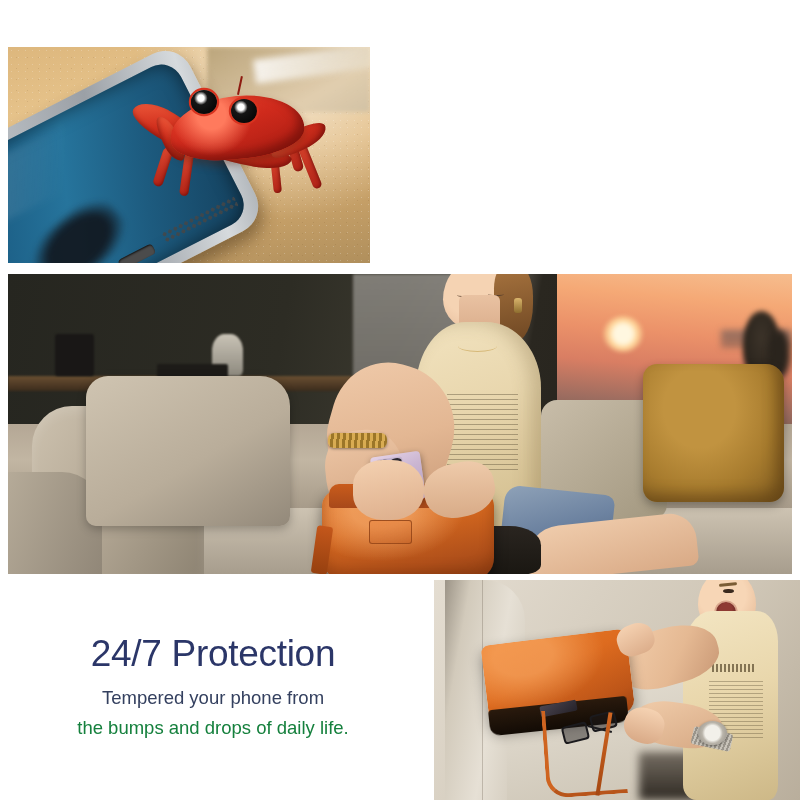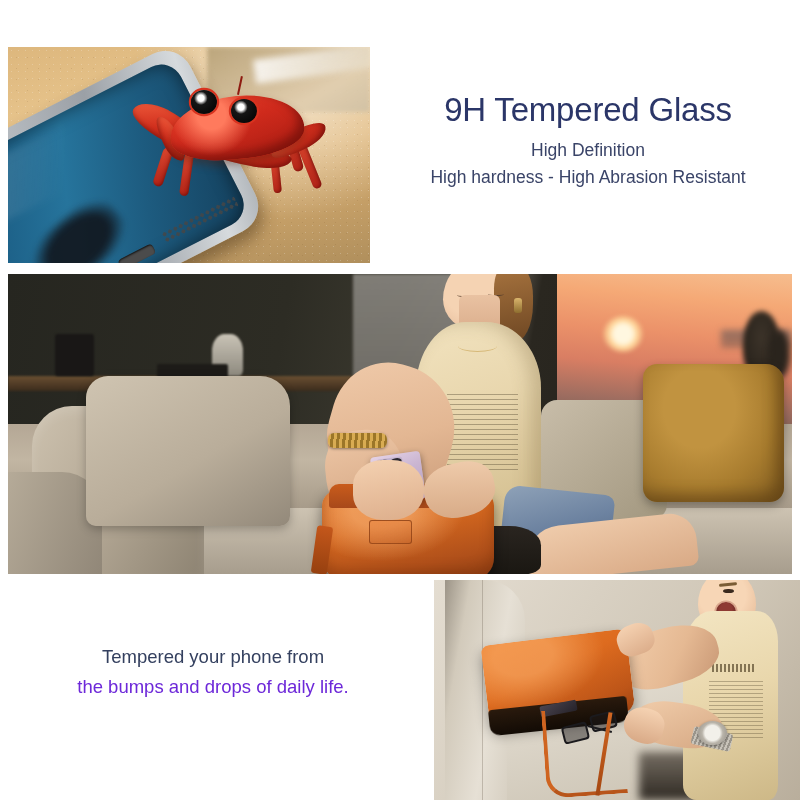--- a/index.html
+++ b/index.html
@@ -535,21 +535,21 @@
     text-align:center;
   }
   #headline-protect {
     font-size:37px; line-height:1.1; font-weight:400;
     color:#2b3668; letter-spacing:-.3px;
   }
   #sub-protect-1 {
     margin-top:12px; font-size:18.5px; color:#34405f; font-weight:400;
   }
   #sub-protect-2 {
-    margin-top:8px; font-size:18.5px; color:#6d28d9; font-weight:400;
+    margin-top:8px; font-size:18.5px; color:#15803d; font-weight:400;
   }
 </style>
 </head>
 <body>
 
 <div class="page">
 
   <div id="panel-crab">
     <div class="sand"></div>
     <div class="sand-grain"></div>
@@ -577,25 +577,20 @@
       <div class="claw claw-l2"></div>
       <div class="claw claw-r"></div>
       <div class="claw claw-r2"></div>
       <div class="crab-shell"></div>
       <div class="antenna"></div>
       <div class="crab-eye eye-l"></div>
       <div class="crab-eye eye-r"></div>
     </div>
   </div>
 
-  <div id="headline-glass-block">
-    <div id="headline-glass">9H Tempered Glass</div>
-    <div id="sub-glass-1">High Definition</div>
-    <div id="sub-glass-2">High hardness - High Abrasion Resistant</div>
-  </div>
 
   <div id="panel-couch">
     <div class="room-wall"></div>
     <div class="wall-grey"></div>
     <div class="sunset">
       <div class="sunset-hills"></div>
       <div class="sunset-tree"></div>
       <div class="sunset-tree2"></div>
     </div>
     <div class="sunset-sun"></div>
@@ -642,20 +637,21 @@
         <span class="cam-lens"></span>
         <span class="cam-lens"></span>
         <span class="cam-lens"></span>
       </div>
     </div>
     <div class="hand-l"></div>
     <div class="hand-r"></div>
   </div>
 
   <div id="headline-protect-block">
+    <div id="headline-protect">24/7 Protection</div>
     <div id="sub-protect-1">Tempered your phone from</div>
     <div id="sub-protect-2">the bumps and drops of daily life.</div>
   </div>
 
   <div id="panel-spill">
     <div class="sofa-bg"></div>
     <div class="sofa-back-panel"></div>
     <div class="sofa-seam"></div>
     <div class="sofa-cushion"></div>
     <div class="sofa-shadow-dark"></div>

